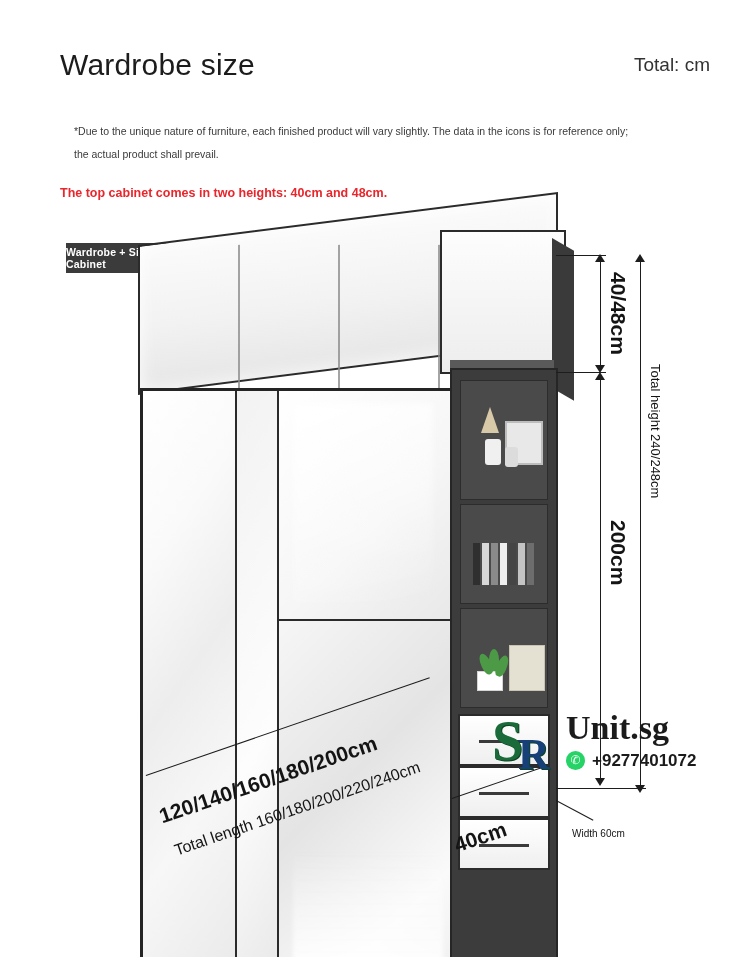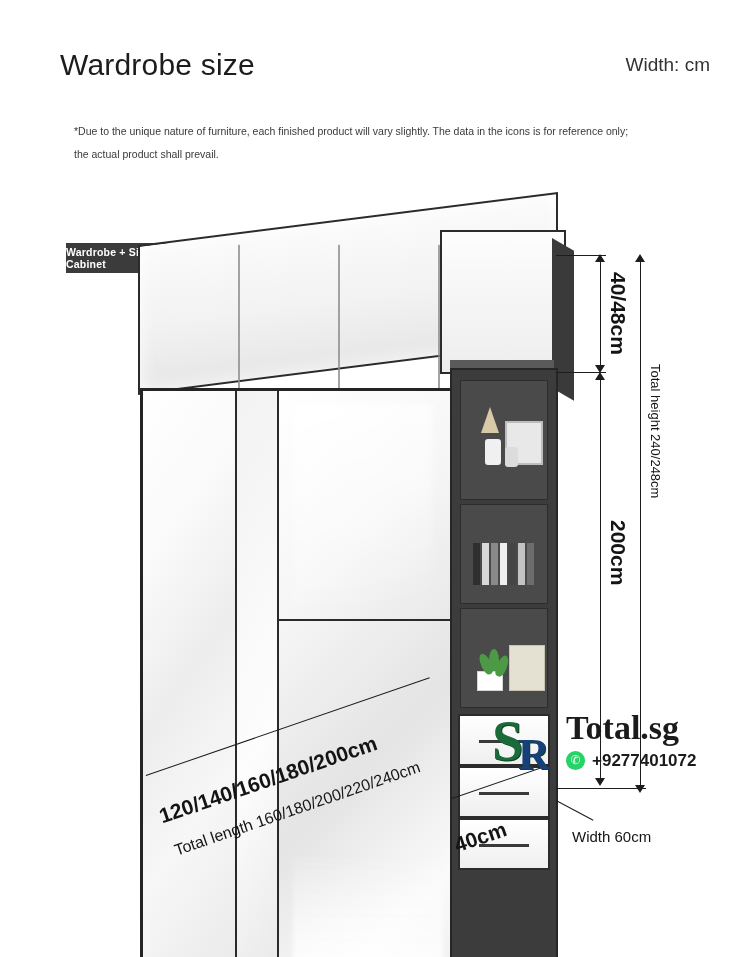--- a/index.html
+++ b/index.html
@@ -157,21 +157,21 @@
 
   .width-line{
     position:absolute;height:1.4px;background:#1d1d1d;
     transform:rotate(28deg);transform-origin:left center;
   }
   .len-line{
     position:absolute;height:1.4px;background:#1d1d1d;
     transform:rotate(-19deg);transform-origin:left center;
   }
   .width-text{
-    position:absolute;font-size:15px;color:#141414;white-space:nowrap;
+    position:absolute;font-size:10px;color:#141414;white-space:nowrap;
   }
 
   
   .logo{position:absolute;right:28px;bottom:36px;width:230px;height:74px;}
   .logo-sr{
     position:absolute;left:0;top:4px;width:66px;height:62px;
     font-size:56px;font-weight:700;color:#1b6b3a;
     font-family:"Liberation Serif", serif;line-height:60px;
     text-shadow:1px 1px 0 #0d4524;
   }
@@ -189,23 +189,24 @@
     position:absolute;left:74px;top:44px;width:19px;height:19px;border-radius:50%;
     background:#25d366;color:#fff;font-size:12px;line-height:19px;text-align:center;
   }
 </style>
 </head>
 <body>
 
 <div class="page">
 
   <div class="title">Wardrobe size</div>
-  <div class="unit">Width: cm</div>
+  <div class="unit">Total: cm</div>
 
   <div class="disclaimer">*Due to the unique nature of furniture, each finished product will vary slightly. The data in the icons is for reference only; the actual product shall prevail.</div>
+  <div class="note">The top cabinet comes in two heights: 40cm and 48cm.</div>
 
   <div class="chip">
     <span>Wardrobe + Sideboard + Top Cabinet</span>
   </div>
 
   <div class="illus">
 
     <div class="topcab">
       <div class="body"></div>
       <div class="seam" style="left:100px;"></div>
@@ -285,18 +286,18 @@
 
     <div class="width-line" style="left:556px;top:580px;width:42px;"></div>
     <div class="width-text" style="left:572px;top:608px;">Width 60cm</div>
   </div>
 
   <div class="logo">
     <div class="logo-sr">
       <span>S</span>
       <span class="r">R</span>
     </div>
-    <div class="logo-name">Total.sg</div>
+    <div class="logo-name">Unit.sg</div>
     <div class="wa">✆</div>
     <div class="logo-phone">+9277401072</div>
   </div>
 
 </div>
 
 </body></html>

